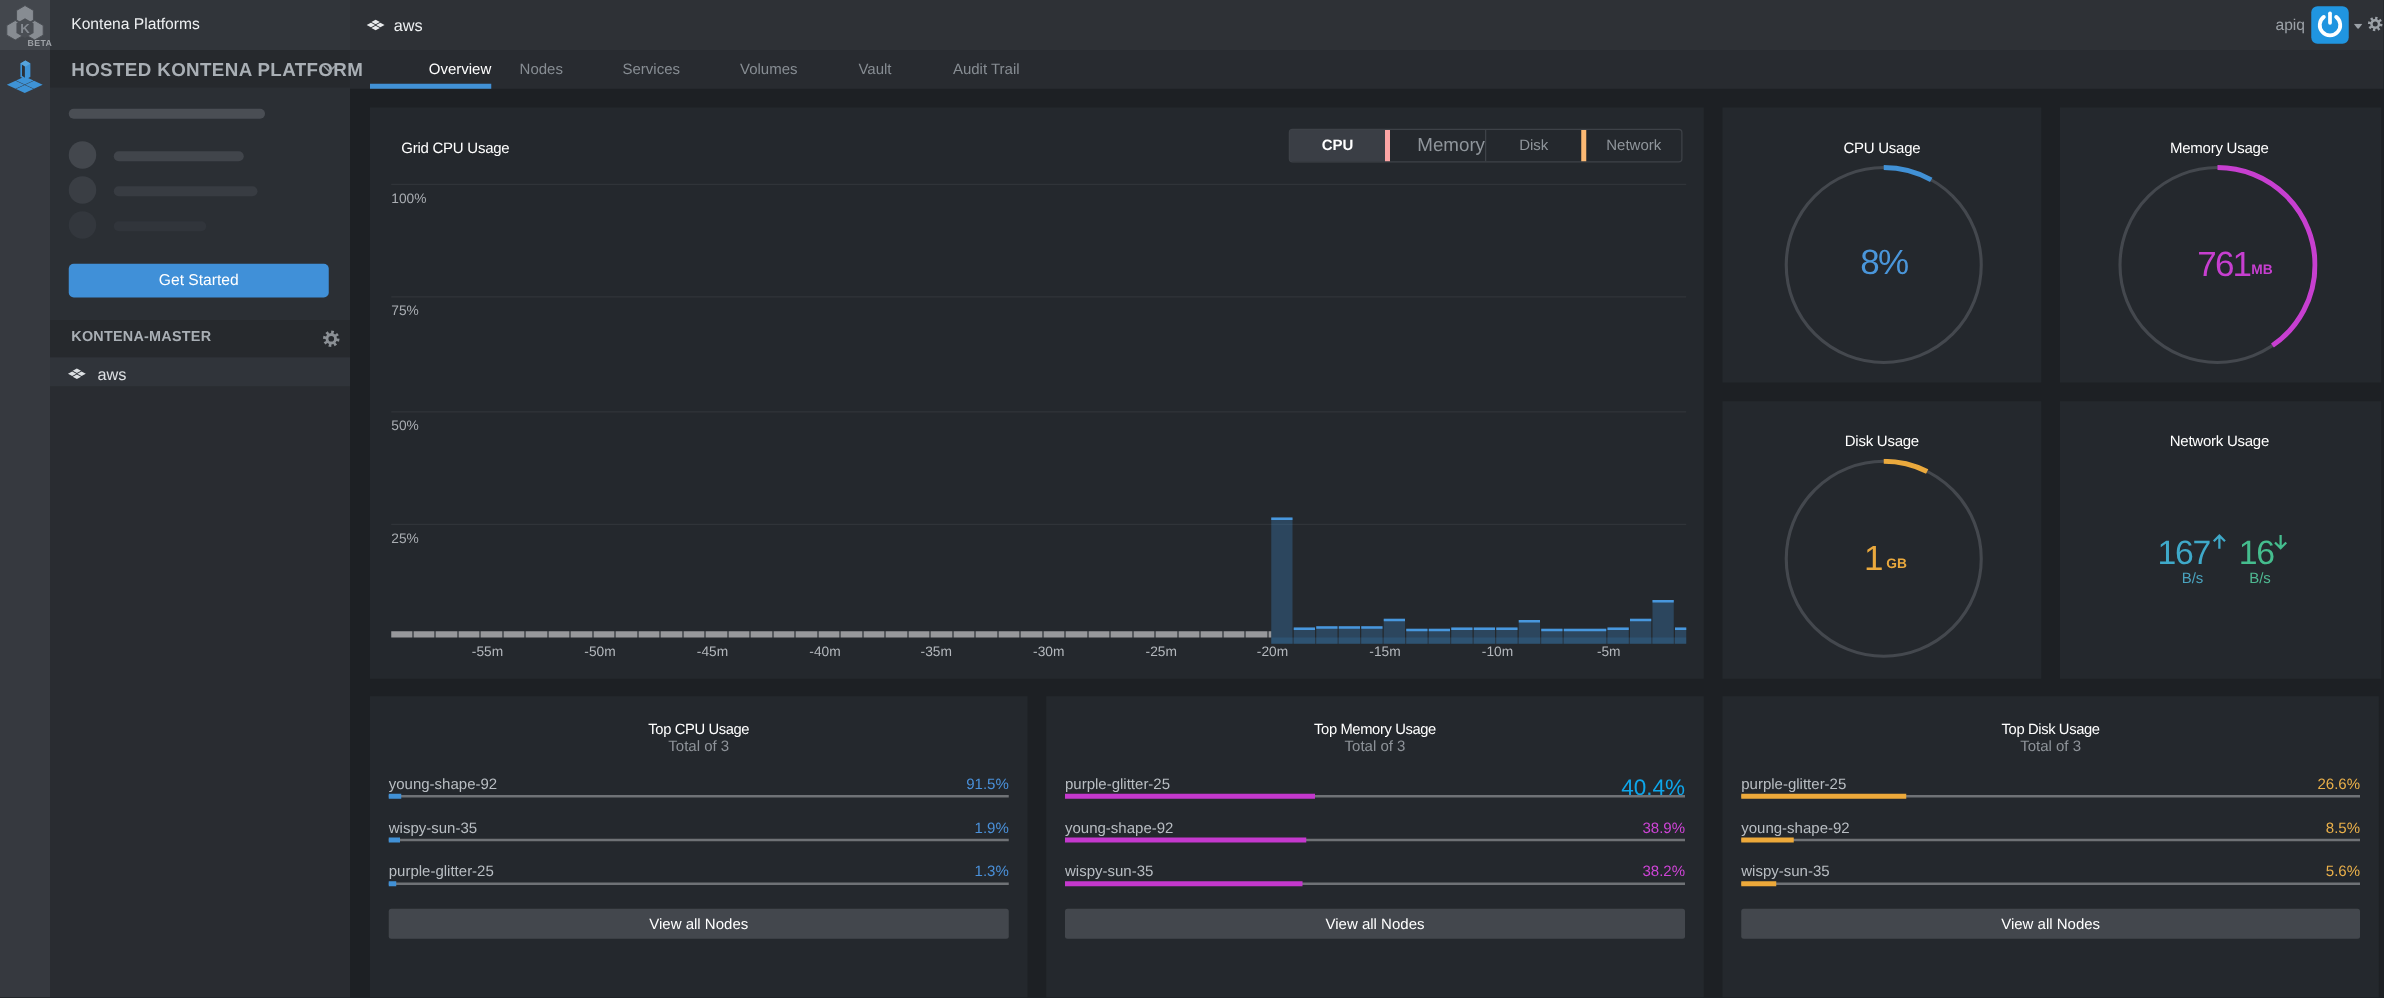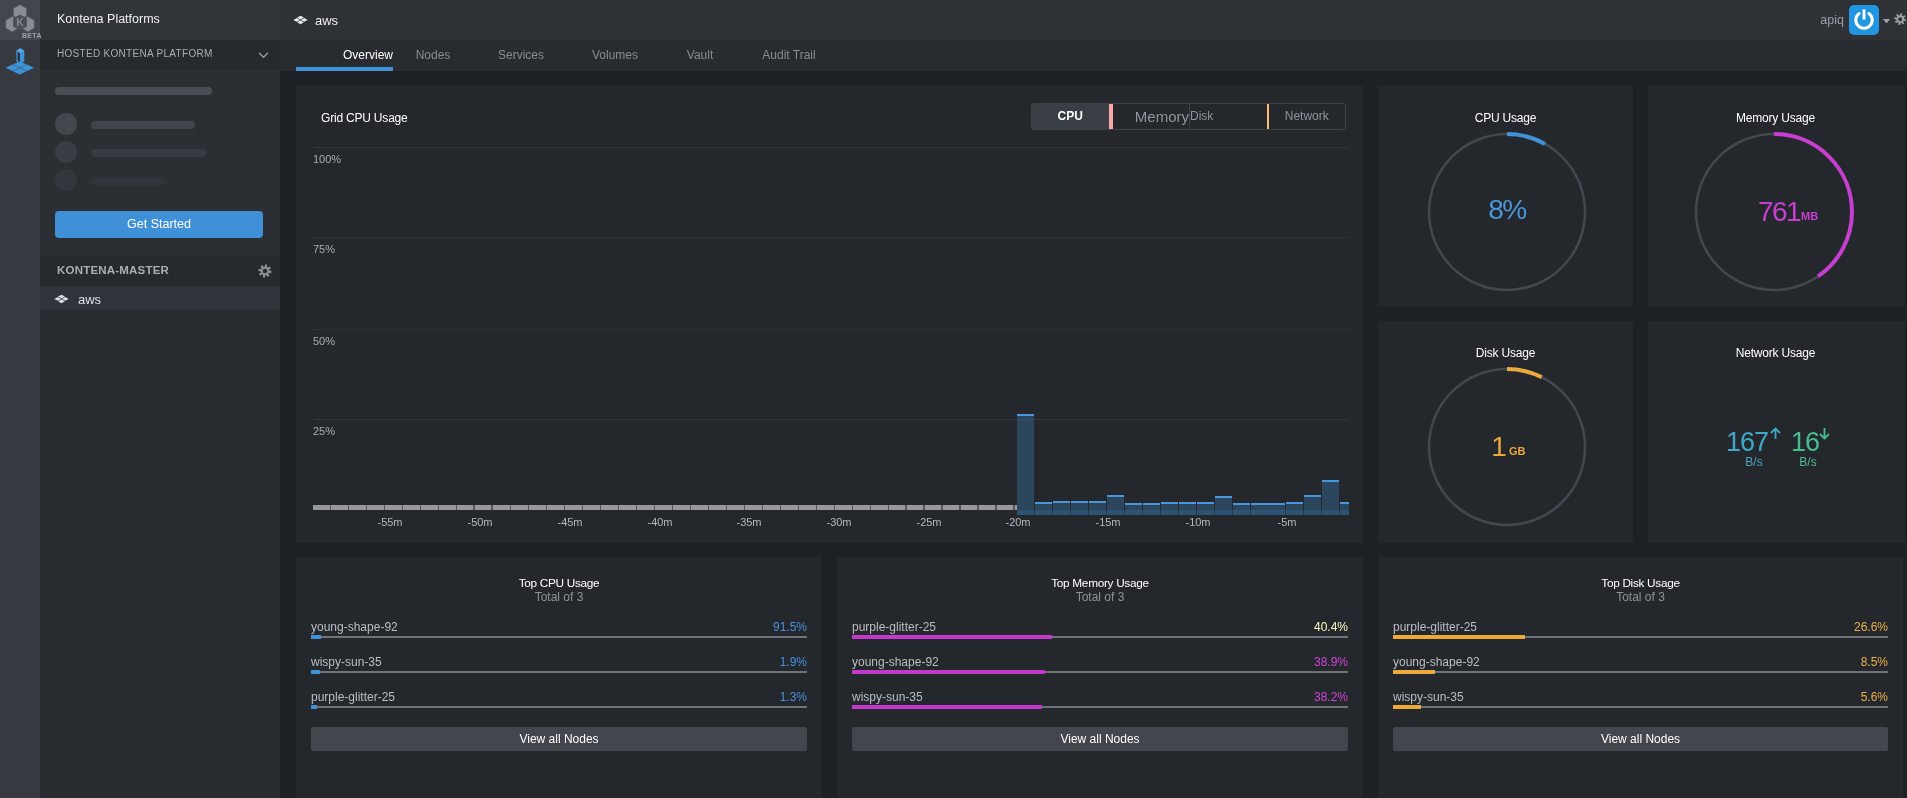--- a/index.html
+++ b/index.html
@@ -20,21 +20,21 @@
 <div class="abs" style="left:296px;top:48px;width:97px;text-align:right;color:#fff;font-size:12px">Overview</div>
 <div class="abs" style="left:403px;top:48px;width:60px;text-align:center;color:#878d93;font-size:12px">Nodes</div>
 <div class="abs" style="left:486px;top:48px;width:70px;text-align:center;color:#878d93;font-size:12px">Services</div>
 <div class="abs" style="left:580px;top:48px;width:70px;text-align:center;color:#878d93;font-size:12px">Volumes</div>
 <div class="abs" style="left:670px;top:48px;width:60px;text-align:center;color:#878d93;font-size:12px">Vault</div>
 <div class="abs" style="left:754px;top:48px;width:70px;text-align:center;color:#878d93;font-size:12px">Audit Trail</div>
 
 <div class="abs" style="left:40px;top:40px;width:240px;height:758px;background:#2b2f34"></div>
 <div class="abs" style="left:40px;top:309px;width:240px;height:489px;background:#292c31"></div>
 <div class="abs" style="left:40px;top:40px;width:240px;height:30px;background:#26292d"></div>
-<div class="abs" style="left:57px;top:48px;color:#a9afb5;font-size:10px;font-weight:normal;letter-spacing:0.3px">HOSTED KONTENA PLATFORM</div>
+<div class="abs" style="left:57px;top:48px;color:#a9afb5;font-size:15px;font-weight:bold;letter-spacing:0.3px">HOSTED KONTENA PLATFORM</div>
 <svg class="abs" style="left:257px;top:51px" width="13" height="9" viewBox="0 0 14 10">
     <path d="M2 2l5 5 5-5" stroke="#9aa0a6" stroke-width="1.4" fill="none"></path>
   </svg>
 
 <div class="abs" style="left:55px;top:87px;width:157px;height:8px;border-radius:4px;background:#4a4e54"></div>
 <div class="abs" style="left:55px;top:113px;width:22px;height:22px;border-radius:50%;background:#43474d"></div>
 <div class="abs" style="left:91px;top:121px;width:104px;height:8px;border-radius:4px;background:#41454b"></div>
 <div class="abs" style="left:55px;top:141px;width:22px;height:22px;border-radius:50%;background:#3a3e44"></div>
 <div class="abs" style="left:91px;top:149px;width:115px;height:8px;border-radius:4px;background:#383c42"></div>
 <div class="abs" style="left:55px;top:169px;width:22px;height:22px;border-radius:50%;background:#33373d"></div>
@@ -51,22 +51,22 @@
 <div class="card" style="left:1378px;top:321px;width:255px;height:222px"></div>
 <div class="card" style="left:1648px;top:321px;width:257px;height:222px"></div>
 <div class="card" style="left:296px;top:557px;width:526px;height:241px"></div>
 <div class="card" style="left:837px;top:557px;width:526px;height:241px"></div>
 <div class="card" style="left:1378px;top:557px;width:525px;height:241px"></div>
 
 <div class="ttl abs" style="left:321px;top:111px">Grid CPU Usage</div>
 <div class="abs" style="left:1031px;top:103px;width:315px;height:27px;border:1px solid #3e4248;border-radius:3px;display:flex">
 <div style="flex:1;background:#3a3e45;color:#fff;font-weight:bold;font-size:12px;text-align:center;line-height:25px">CPU</div>
 <div style="flex:1;border-left:4px solid #fca5a5;color:#8f959b;font-size:15px;text-align:right;line-height:25px">Memory</div>
-<div style="flex:1;border-left:1px solid #3e4248;color:#8f959b;font-size:12px;text-align:left;line-height:25px">Disk</div>
-<div style="flex:1;border-left:2px solid #fdba74;color:#8f959b;font-size:12px;text-align:center;line-height:25px">Network</div>
+<div style="flex:1;border-left:1px solid #3e4248;color:#8f959b;font-size:12px;text-align:center;line-height:25px">Disk</div>
+<div style="flex:1;border-left:4px solid #fdba74;color:#8f959b;font-size:12px;text-align:center;line-height:25px">Network</div>
 </div>
 
 <div class="abs" style="left:313px;top:147px;width:1036px;height:1px;background:rgba(255,255,255,0.06)"></div>
 <div class="abs" style="left:313px;top:237px;width:1036px;height:1px;background:rgba(255,255,255,0.06)"></div>
 <div class="abs" style="left:313px;top:329px;width:1036px;height:1px;background:rgba(255,255,255,0.06)"></div>
 <div class="abs" style="left:313px;top:419px;width:1036px;height:1px;background:rgba(255,255,255,0.06)"></div>
 <div class="abs" style="left:313px;top:153px;color:#a9adb2;font-size:11px">100%</div>
 <div class="abs" style="left:313px;top:243px;color:#a9adb2;font-size:11px">75%</div>
 <div class="abs" style="left:313px;top:335px;color:#a9adb2;font-size:11px">50%</div>
 <div class="abs" style="left:313px;top:425px;color:#a9adb2;font-size:11px">25%</div>
@@ -147,21 +147,21 @@
 <div class="abs" style="left:311px;top:671.0px;width:496px;height:2px;background:#6f7276"></div>
 <div class="abs" style="left:311px;top:669.5px;width:9.4px;height:4.5px;background:#4191d6"></div>
 <div class="abs" style="left:311px;top:690px;color:#b9bec3;font-size:12px">purple-glitter-25</div>
 <div class="abs" style="left:311px;top:690px;width:496px;text-align:right;color:#4a90d9;font-size:12px">1.3%</div>
 <div class="abs" style="left:311px;top:706.0px;width:496px;height:2px;background:#6f7276"></div>
 <div class="abs" style="left:311px;top:704.5px;width:6.4px;height:4.5px;background:#4191d6"></div>
 <div class="abs" style="left:311px;top:727px;width:496px;height:24px;background:#43474d;border-radius:2px;color:#fff;font-size:12px;text-align:center;line-height:24px">View all Nodes</div>
 <div class="ttl abs" style="left:837px;top:576px;width:526px;text-align:center;font-size:13px;font-size:11.8px;letter-spacing:-0.3px">Top Memory Usage</div>
 <div class="abs" style="left:837px;top:590px;width:526px;text-align:center;color:#8e9399;font-size:12px">Total of 3</div>
 <div class="abs" style="left:852px;top:620px;color:#b9bec3;font-size:12px">purple-glitter-25</div>
-<div class="abs" style="left:852px;top:620px;width:496px;text-align:right;color:#fef9c3;font-size:12px">40.4%</div>
+<div class="abs" style="left:852px;top:620px;width:496px;text-align:right;color:#0ea5e9;font-size:18px">40.4%</div>
 <div class="abs" style="left:852px;top:636.0px;width:496px;height:2px;background:#6f7276"></div>
 <div class="abs" style="left:852px;top:634.5px;width:200.4px;height:4.5px;background:#c438cd"></div>
 <div class="abs" style="left:852px;top:655px;color:#b9bec3;font-size:12px">young-shape-92</div>
 <div class="abs" style="left:852px;top:655px;width:496px;text-align:right;color:#ce44d6;font-size:12px">38.9%</div>
 <div class="abs" style="left:852px;top:671.0px;width:496px;height:2px;background:#6f7276"></div>
 <div class="abs" style="left:852px;top:669.5px;width:192.9px;height:4.5px;background:#c438cd"></div>
 <div class="abs" style="left:852px;top:690px;color:#b9bec3;font-size:12px">wispy-sun-35</div>
 <div class="abs" style="left:852px;top:690px;width:496px;text-align:right;color:#ce44d6;font-size:12px">38.2%</div>
 <div class="abs" style="left:852px;top:706.0px;width:496px;height:2px;background:#6f7276"></div>
 <div class="abs" style="left:852px;top:704.5px;width:189.5px;height:4.5px;background:#c438cd"></div>

